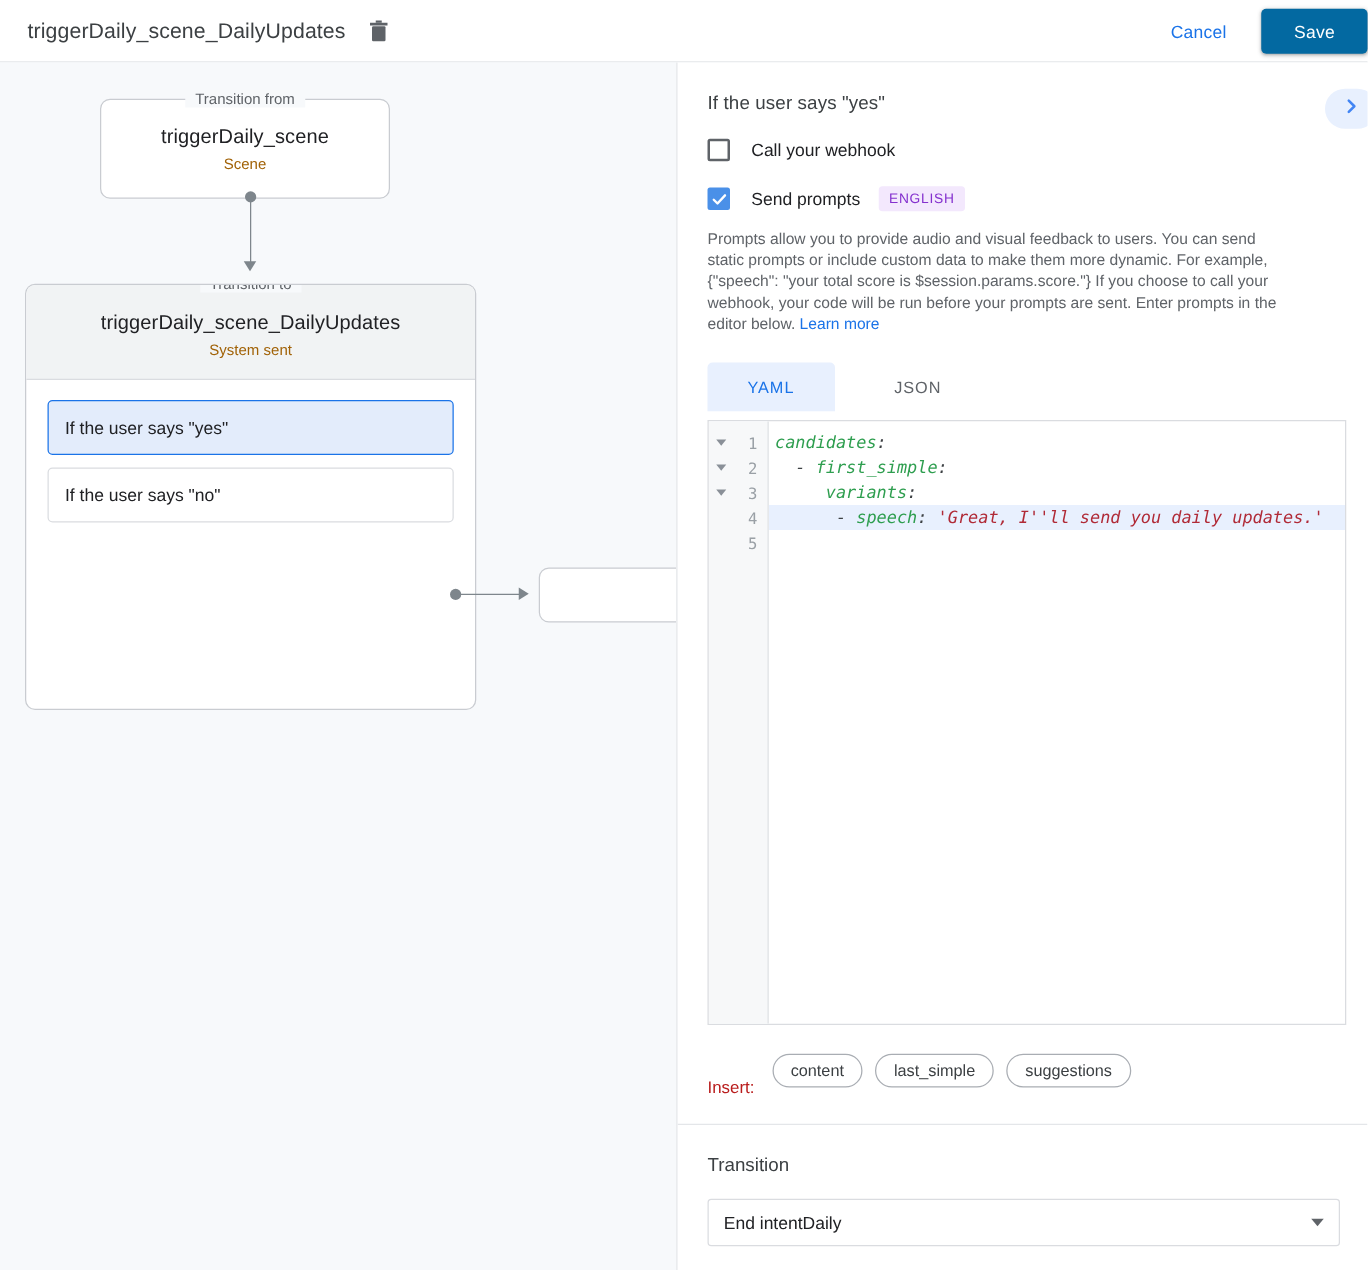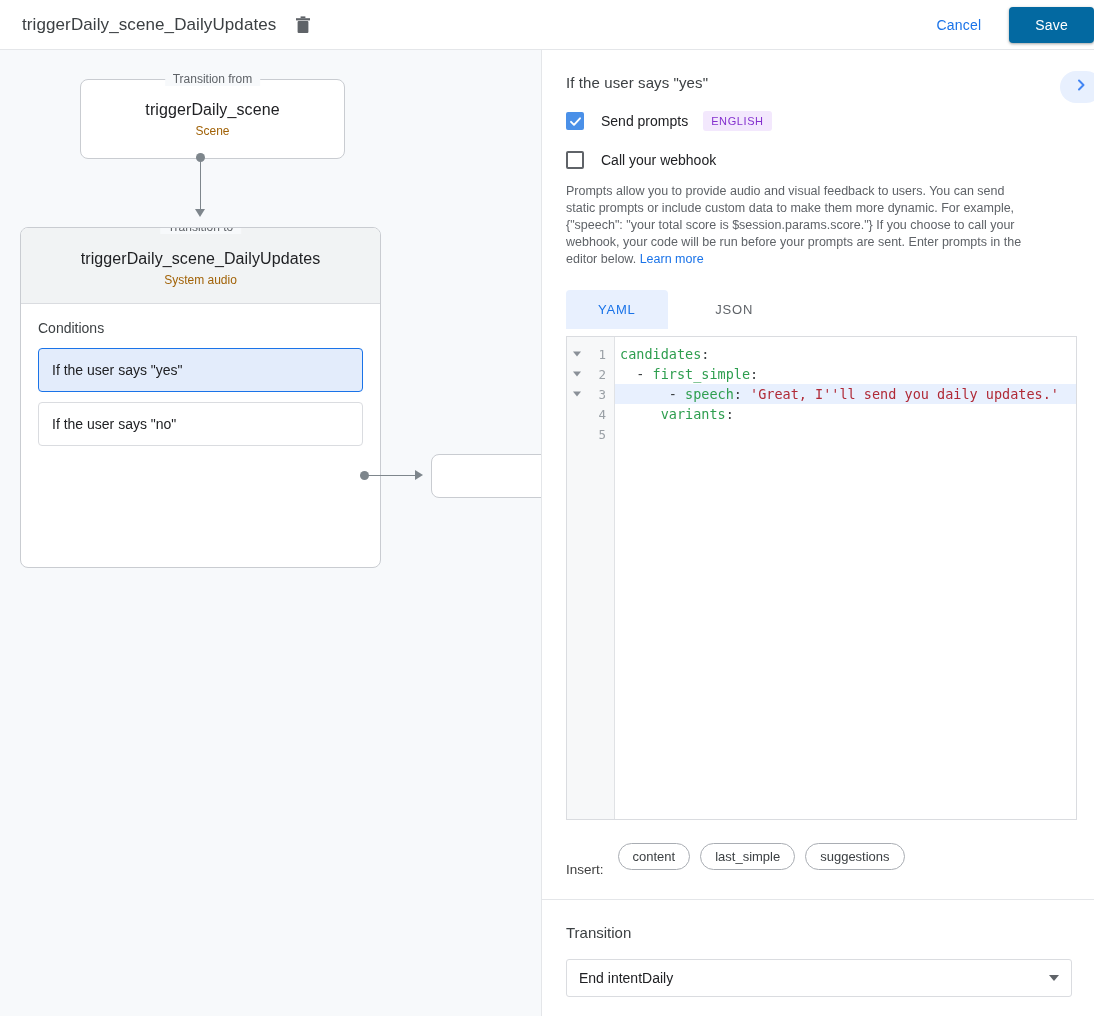--- a/index.html
+++ b/index.html
@@ -95,21 +95,21 @@
     letter-spacing: .1px;
   }
   .node-sub {
     text-align: center;
     font-size: 12px;
     color: #a16207;
     margin-top: 5px;
   }
 
   #node-from {
-    left: 80px; top: 29px; width: 265px; height: 80px;
+    left: 80px; top: 29px; width: 232px; height: 80px;
     display: flex; flex-direction: column; align-items: center; justify-content: center;
   }
 
   
   .conn-dot {
     position: absolute;
     width: 9px; height: 9px;
     background: #7e868c;
     border-radius: 50%;
   }
@@ -320,32 +320,33 @@
     position: relative;
   }
   .cline {
     height: 20px;
     line-height: 20px;
     font-family: "DejaVu Sans Mono", monospace;
     font-size: 13.5px;
     white-space: pre;
     color: #202124;
     padding-left: 5px;
+    font-style: italic;
   }
   .cline.active { background: #e8f0fe; }
   .tok-key { color: #2e9e4f; }
   .tok-punc { color: #3c4043; }
   .tok-str { color: #b02a37; }
 
   .insert-row {
     display: flex; align-items: center;
     padding: 0 24px;
     margin-top: 15px;
   }
-  .insert-label { font-size: 13.5px; color: #404040; margin-right: 14px; margin-top: 27px; }
+  .insert-label { font-size: 13.5px; color: #b91c1c; margin-right: 14px; margin-top: 27px; }
   .pill {
     border: 1px solid #a9adb3;
     border-radius: 14px;
     padding: 5px 14px;
     font-size: 13px;
     color: #3c4043;
     cursor: pointer;
     margin-right: 10px;
     background: #ffffff;
   }
@@ -412,24 +413,23 @@
   </div>
 
   <div class="conn-dot" style="left:196px; top:103px;"></div>
   <div class="conn-line-v" style="left:200px; top:108px; height:53px;"></div>
   <div class="arrow-down" style="left:195px; top:159px;"></div>
 
   <div class="fieldset" id="node-to">
     <span class="legend">Transition to</span>
     <div class="node-to-header">
       <div class="node-title">triggerDaily_scene_DailyUpdates</div>
-      <div class="node-sub">System audio</div>
+      <div class="node-sub">System sent</div>
     </div>
     <div class="section">
-      <div class="section-label">Conditions</div>
       <div class="chip-box selected">If the user says "yes"</div>
       <div class="chip-box">If the user says "no"</div>
     </div>
   </div>
 
   <div class="conn-dot" style="left:360px; top:421px;"></div>
   <div class="conn-line-h" style="left:365px; top:425px; width:53px;"></div>
   <div class="arrow-right" style="left:415px; top:420px;"></div>
 
   <div id="node-empty">
@@ -444,32 +444,32 @@
     <div class="expand-pill">
       <span>
         <svg width="14" height="14" viewBox="0 0 14 14" aria-hidden="true">
           <path d="M5 2.5 L9.5 7 L5 11.5" fill="none" stroke="#4285f4" stroke-width="2" stroke-linecap="round" stroke-linejoin="round"></path>
         </svg>
       </span>
     </div>
   </div>
 
   <div class="cb-row">
+    <div class="cb"></div>
+    <div class="cb-label">Call your webhook</div>
+  </div>
+
+  <div class="cb-row">
     <div class="cb checked">
       <svg width="13" height="13" viewBox="0 0 13 13" aria-hidden="true">
         <path d="M2 6.8 L5 9.8 L11 3.3" fill="none" stroke="#ffffff" stroke-width="1.9" stroke-linecap="round" stroke-linejoin="round"></path>
       </svg>
     </div>
     <div class="cb-label">Send prompts</div>
     <div class="lang-badge">ENGLISH</div>
-  </div>
-
-  <div class="cb-row">
-    <div class="cb"></div>
-    <div class="cb-label">Call your webhook</div>
   </div>
 
   <div class="rp-desc">
     <span>Prompts allow you to provide audio and visual feedback to users. You can send static prompts or include custom data to make them more dynamic. For example, {"speech": "your total score is $session.params.score."} If you choose to call your webhook, your code will be run before your prompts are sent. Enter prompts in the editor below.</span>
     <a href="#">Learn more</a>
   </div>
 
   <div class="tabs">
     <div class="tab active">YAML</div>
     <div class="tab">JSON</div>
@@ -479,22 +479,22 @@
     <div class="gutter" id="gutter">
         <div class="gline"><span class="fold"></span>1</div>
         <div class="gline"><span class="fold"></span>2</div>
         <div class="gline"><span class="fold"></span>3</div>
         <div class="gline">4</div>
         <div class="gline">5</div>
       </div>
     <div class="code" id="code">
         <div class="cline"><span class="tok-key">candidates</span><span class="tok-punc">:</span></div>
         <div class="cline"><span class="tok-punc">  - </span><span class="tok-key">first_simple</span><span class="tok-punc">:</span></div>
+        <div class="cline"><span class="tok-punc">     </span><span class="tok-key">variants</span><span class="tok-punc">:</span></div>
         <div class="cline active"><span class="tok-punc">      - </span><span class="tok-key">speech</span><span class="tok-punc">: </span><span class="tok-str">'Great, I''ll send you daily updates.'</span></div>
-        <div class="cline"><span class="tok-punc">     </span><span class="tok-key">variants</span><span class="tok-punc">:</span></div>
         <div class="cline">&nbsp;</div>
       </div>
   </div>
 
   <div class="insert-row">
     <div class="insert-label">Insert:</div>
     <div class="pill">content</div>
     <div class="pill">last_simple</div>
     <div class="pill">suggestions</div>
   </div>

